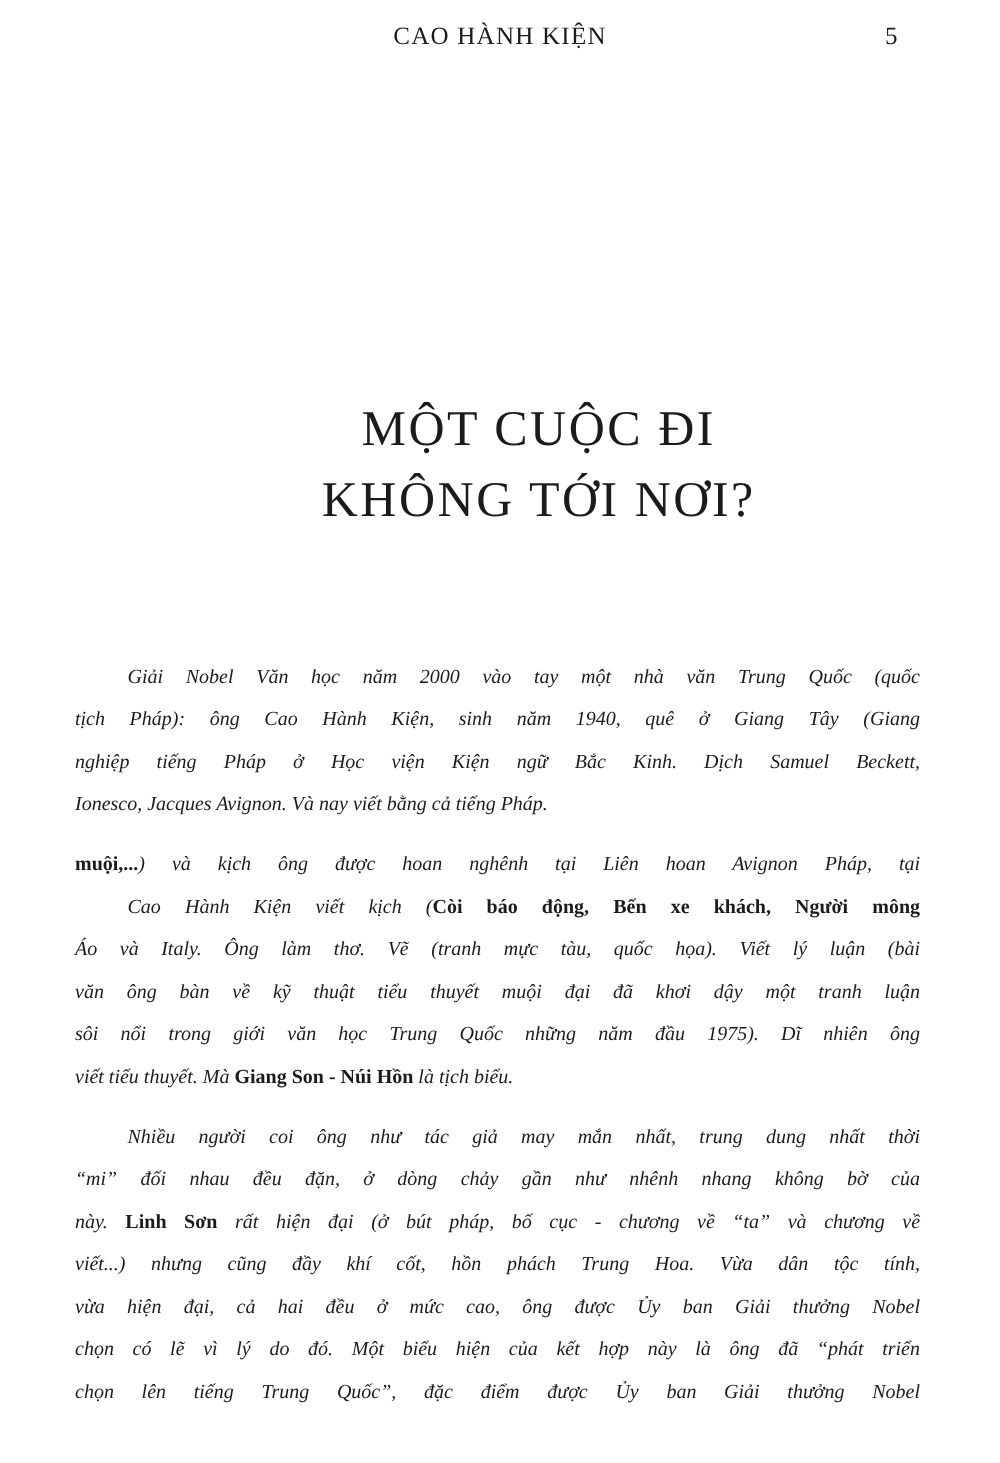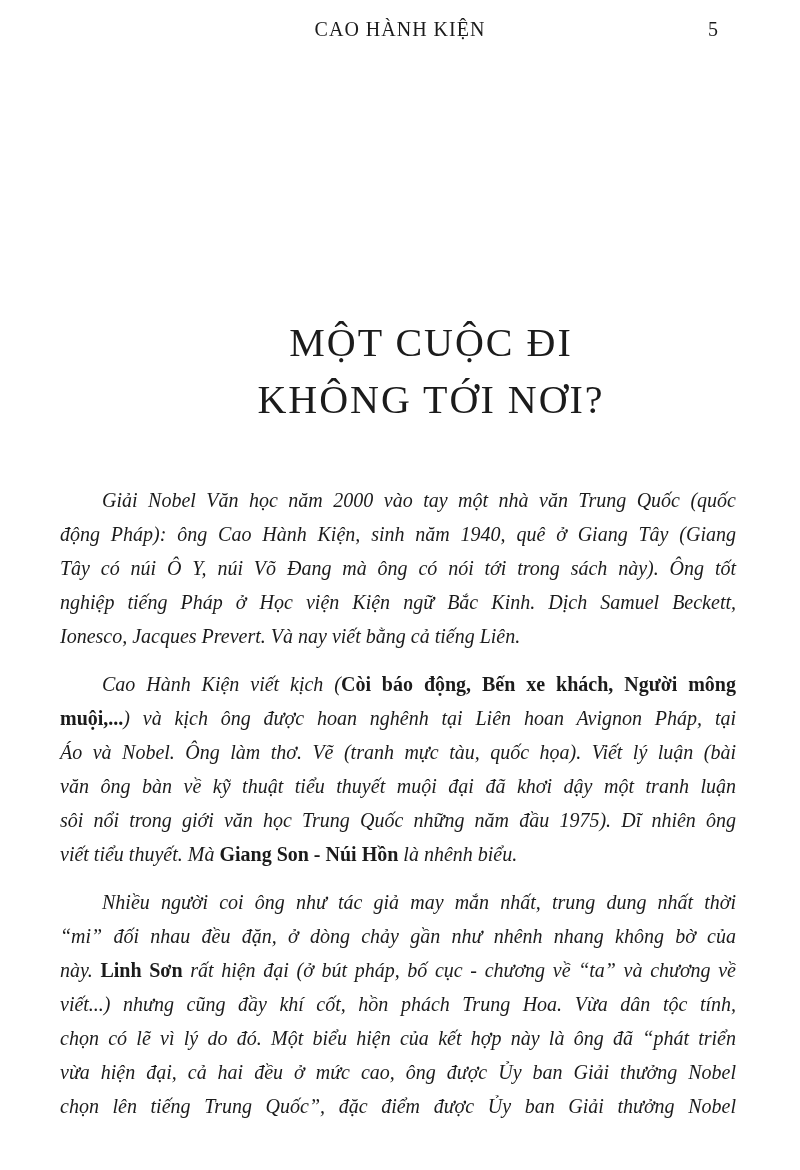--- a/index.html
+++ b/index.html
@@ -40,24 +40,24 @@
     width: 100%;
     text-align: center;
     font-size: 40px;
     line-height: 57px;
     letter-spacing: 2px;
     font-weight: normal;
     padding-left: 31px;
   }
   .body-text {
     position: absolute;
-    top: 483px;
+    top: 525px;
     left: 60px;
     width: 676px;
-    font-size: 20px;
+    font-size: 16px;
     line-height: 34px;
     font-style: italic;
   }
   .para { margin: 0; }
   .para + .para { margin-top: 14px; }
   .line {
     text-align: justify;
     text-align-last: justify;
     white-space: nowrap;
   }
@@ -79,37 +79,36 @@
   <div class="page-number">5</div>
 
   <div class="chapter-title">
     <div>MỘT CUỘC ĐI</div>
     <div>KHÔNG TỚI NƠI?</div>
   </div>
 
   <div class="body-text">
       <div class="para">
         <div class="line indent"><span class="seg-italic">Giải Nobel Văn học năm 2000 vào tay một nhà văn Trung Quốc (quốc</span></div>
-        <div class="line"><span class="seg-italic">động Pháp): ông Cao Hành Kiện, sinh năm 1940, quê ở Giang Tây (Giang</span></div>
-        <div class="line"><span class="seg-italic">Tây có núi Ô Y, núi Võ Đang mà ông có nói tới trong sách này). Ông tốt</span></div>
+        <div class="line"><span class="seg-italic">tịch Pháp): ông Cao Hành Kiện, sinh năm 1940, quê ở Giang Tây (Giang</span></div>
         <div class="line"><span class="seg-italic">nghiệp tiếng Pháp ở Học viện Kiện ngữ Bắc Kinh. Dịch Samuel Beckett,</span></div>
-        <div class="line lastline"><span class="seg-italic">Ionesco, Jacques Prevert. Và nay viết bằng cả tiếng Liên.</span></div>
+        <div class="line lastline"><span class="seg-italic">Ionesco, Jacques Avignon. Và nay viết bằng cả tiếng Pháp.</span></div>
       </div>
       <div class="para">
+        <div class="line"><span class="seg-bold">muội,...</span><span class="seg-italic">) và kịch ông được hoan nghênh tại Liên hoan Avignon Pháp, tại</span></div>
         <div class="line indent"><span class="seg-italic">Cao Hành Kiện viết kịch (</span><span class="seg-bold">Còi báo động, Bến xe khách, Người mông</span></div>
-        <div class="line"><span class="seg-bold">muội,...</span><span class="seg-italic">) và kịch ông được hoan nghênh tại Liên hoan Avignon Pháp, tại</span></div>
-        <div class="line"><span class="seg-italic">Áo và Nobel. Ông làm thơ. Vẽ (tranh mực tàu, quốc họa). Viết lý luận (bài</span></div>
+        <div class="line"><span class="seg-italic">Áo và Italy. Ông làm thơ. Vẽ (tranh mực tàu, quốc họa). Viết lý luận (bài</span></div>
         <div class="line"><span class="seg-italic">văn ông bàn về kỹ thuật tiểu thuyết muội đại đã khơi dậy một tranh luận</span></div>
         <div class="line"><span class="seg-italic">sôi nổi trong giới văn học Trung Quốc những năm đầu 1975). Dĩ nhiên ông</span></div>
-        <div class="line lastline"><span class="seg-italic">viết tiểu thuyết. Mà </span><span class="seg-bold">Giang Son - Núi Hồn</span><span class="seg-italic"> là nhênh biểu.</span></div>
+        <div class="line lastline"><span class="seg-italic">viết tiểu thuyết. Mà </span><span class="seg-bold">Giang Son - Núi Hồn</span><span class="seg-italic"> là tịch biểu.</span></div>
       </div>
       <div class="para">
         <div class="line indent"><span class="seg-italic">Nhiều người coi ông như tác giả may mắn nhất, trung dung nhất thời</span></div>
         <div class="line"><span class="seg-italic">“mi” đối nhau đều đặn, ở dòng chảy gần như nhênh nhang không bờ của</span></div>
         <div class="line"><span class="seg-italic">này. </span><span class="seg-bold">Linh Sơn</span><span class="seg-italic"> rất hiện đại (ở bút pháp, bố cục - chương về “ta” và chương về</span></div>
         <div class="line"><span class="seg-italic">viết...) nhưng cũng đầy khí cốt, hồn phách Trung Hoa. Vừa dân tộc tính,</span></div>
+        <div class="line"><span class="seg-italic">vừa hiện đại, cả hai đều ở mức cao, ông được Ủy ban Giải thưởng Nobel</span></div>
         <div class="line"><span class="seg-italic">chọn có lẽ vì lý do đó. Một biểu hiện của kết hợp này là ông đã “phát triển</span></div>
-        <div class="line"><span class="seg-italic">vừa hiện đại, cả hai đều ở mức cao, ông được Ủy ban Giải thưởng Nobel</span></div>
         <div class="line"><span class="seg-italic">chọn lên tiếng Trung Quốc”, đặc điểm được Ủy ban Giải thưởng Nobel</span></div>
       </div>
     </div>
 
 </div>
 
 </body></html>

